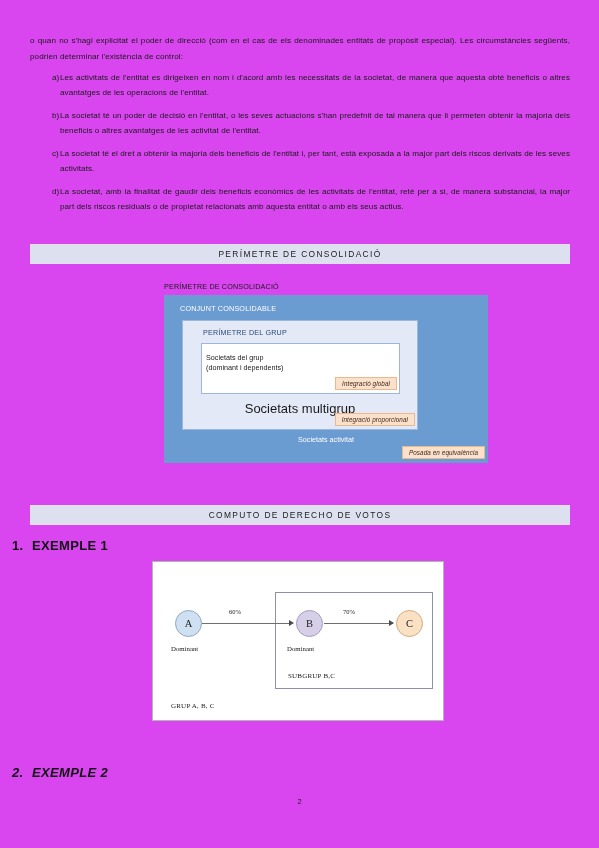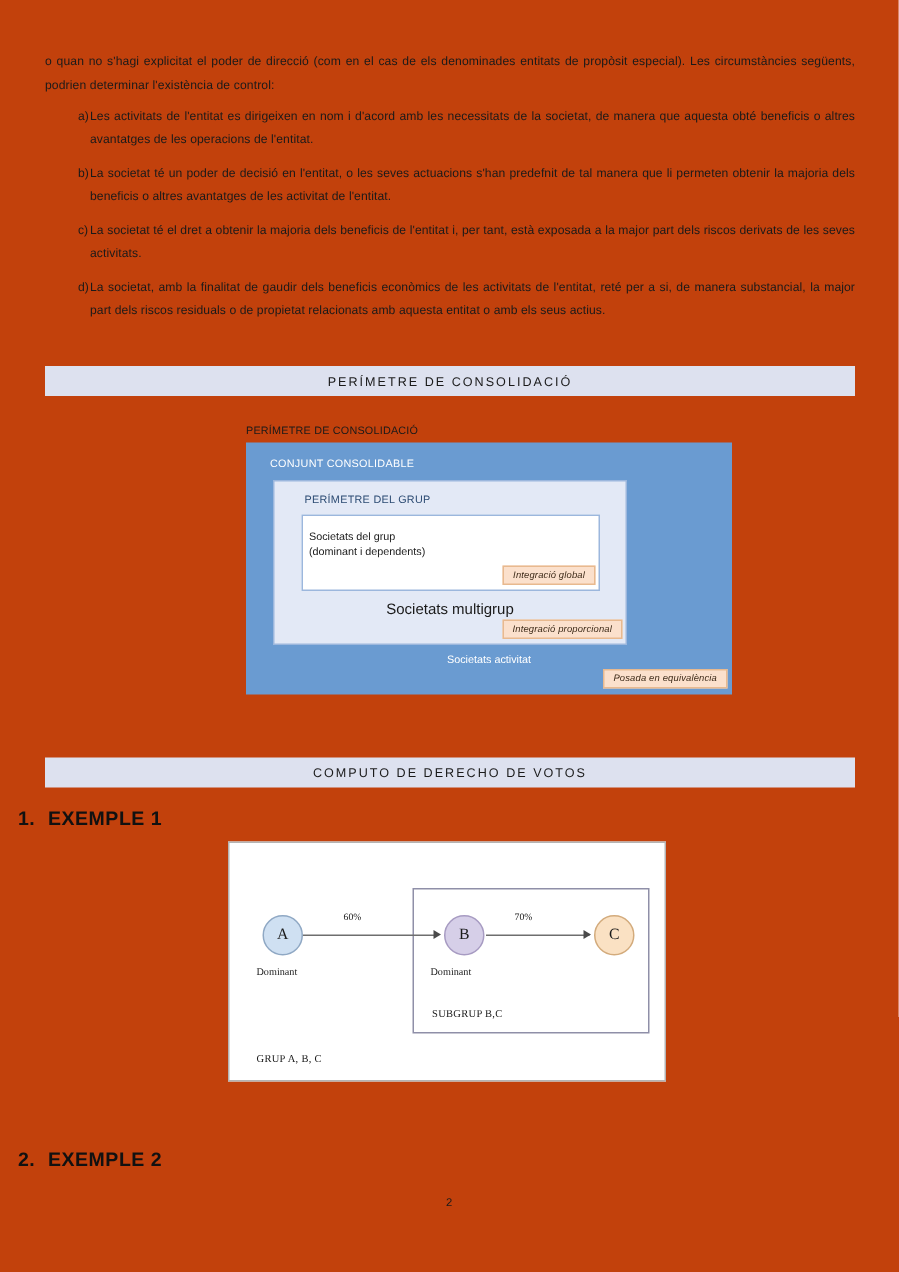--- a/index.html
+++ b/index.html
@@ -12,21 +12,21 @@
     height: 848px;
     position: relative;
     font-family: "Liberation Sans", sans-serif;
     color: #1a1a1a;
     overflow: hidden;
   }
 
   .page {
     position: absolute;
     inset: 0;
-    background: #c2410c;
+    background: #d946ef;
   }
 
   
   .intro {
     position: absolute;
     left: 30px;
     top: 33px;
     width: 540px;
     font-size: 8.1px;
     line-height: 15.5px;
@@ -160,21 +160,21 @@
   }
   #badge-global  { right: 2px;  bottom: 3px;  }
   #badge-prop    { right: 2px;  bottom: 3px;  }
   #badge-equiv   { right: 3px;  bottom: 4px;  }
 
   .perim-mid-text {
     position: absolute;
     left: 0; right: 0;
     top: 80px;
     text-align: center;
-    font-size: 10px;
+    font-size: 13px;
     color: #1a1a1a;
   }
   .perim-outer-text {
     position: absolute;
     left: 0; right: 0;
     top: 140px;
     text-align: center;
     font-size: 7.2px;
     color: #ffffff;
   }
@@ -183,21 +183,21 @@
   .num-heading {
     position: absolute;
     left: 12px;
     font-size: 13px;
     font-weight: bold;
     letter-spacing: 0.35px;
     color: #111;
   }
   .num-heading .num { display: inline-block; width: 20px; }
   #heading-ex1 { top: 538px; }
-  #heading-ex2 { top: 765px; }
+  #heading-ex2 { top: 765px; font-style: italic; }
 
   
   .ex1-fig {
     position: absolute;
     left: 152px;
     top: 561px;
     width: 292px;
     height: 160px;
     border: 1px solid #b4b4b4;
     background: #ffffff;

